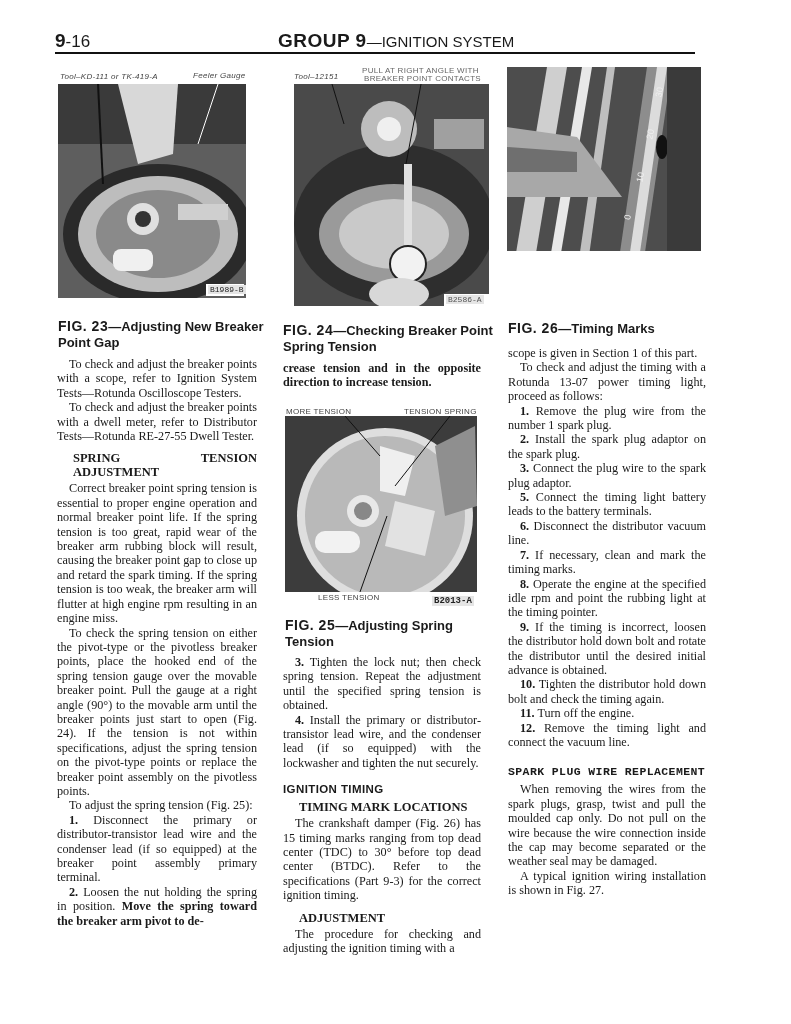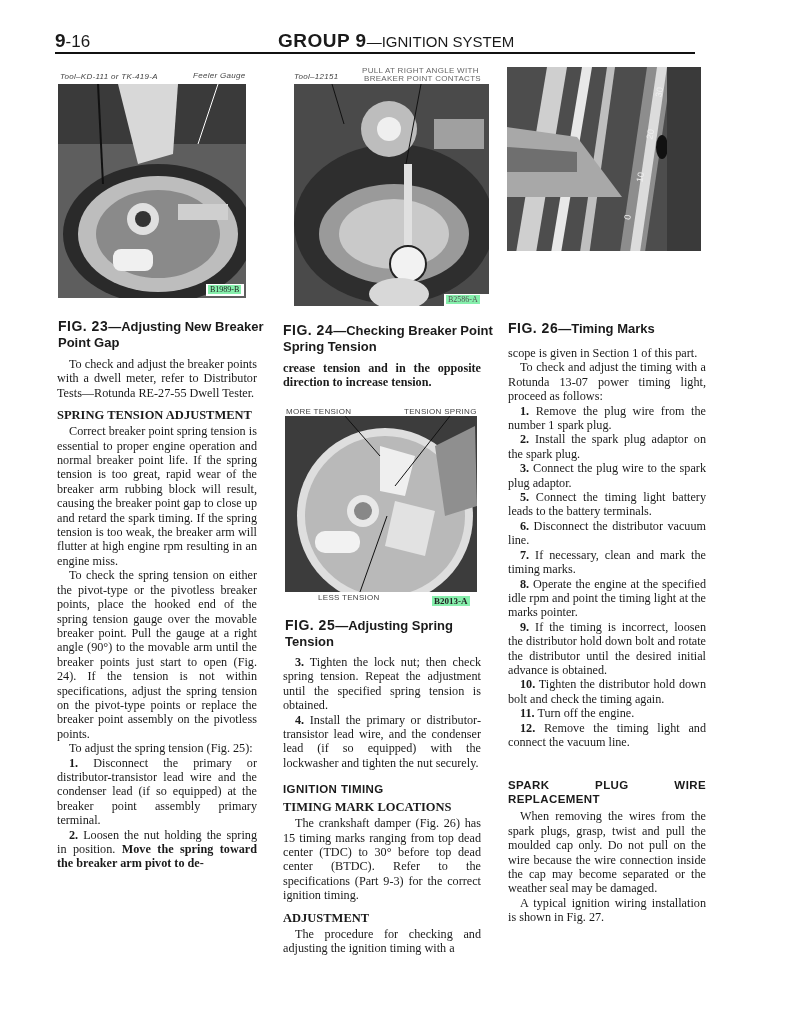--- a/index.html
+++ b/index.html
@@ -5,29 +5,29 @@
   html, body { margin:0; padding:0; background:#fff; }
   body { width:791px; height:1024px; position:relative; overflow:hidden; color:#1a1a1a;
          font-family:"Liberation Serif", serif; }
   .header { position:absolute; left:55px; top:30px; width:640px; height:22px; border-bottom:2px solid #111; }
   .pagenum { position:absolute; left:0; top:0; font-family:"Liberation Sans", sans-serif; font-weight:bold; font-size:19px; }
   .pagenum .small { font-weight:normal; font-size:17px; }
   .grouptitle { position:absolute; left:223px; top:0; font-family:"Liberation Sans", sans-serif; font-size:19px; font-weight:bold; letter-spacing:0.5px; white-space:nowrap; }
   .grouptitle .sub { font-weight:normal; font-size:15px; letter-spacing:0; }
   .fig { position:absolute; background:#5a5a5a; overflow:hidden; }
   .figlabel { position:absolute; font-family:"Liberation Sans", sans-serif; font-size:8px; color:#444; white-space:nowrap; letter-spacing:0.3px; }
-  .figid { position:absolute; font-family:Liberation Serif, serif; font-size:8px; color:#222; background:#86efac; padding:0 2px; white-space:nowrap; }
+  .figid { position:absolute; font-family:Liberation Mono, monospace; font-size:8px; color:#222; background:#e5e5e5; padding:0 2px; white-space:nowrap; }
   .caption { position:absolute; font-family:"Liberation Sans", sans-serif; font-weight:bold; font-size:13px; line-height:16px; }
   .caption .fignum { font-size:14px; letter-spacing:0.5px;text-align:right; }
   .col { position:absolute; font-size:12.2px; line-height:14.4px; text-align:justify; }
   .col p { margin:0; text-indent:12px; }
   .col p.step { text-indent:12px; }
   .col .num { font-weight:bold; }
   .col .bold { font-weight:bold; }
-  .h-serif { font-weight:bold; font-size:12.5px; line-height:14px; margin:8px 0 2px 0; text-indent:0 !important;font-family:Liberation Serif, serif; }
+  .h-serif { font-weight:bold; font-size:12.5px; line-height:14px; margin:8px 0 2px 16px; text-indent:0 !important;font-family:Liberation Serif, serif; }
   .h-sans { font-family:"Liberation Sans", sans-serif; font-weight:bold; font-size:11.5px; line-height:14px; margin:8px 0 3px 0; letter-spacing:0.4px; }
 </style>
 </head>
 <body>
 
 <div class="header">
   <div class="pagenum"><span>9</span><span class="small">-16</span></div>
   <div class="grouptitle"><span>GROUP 9</span><span class="sub">—IGNITION SYSTEM</span></div>
 </div>
 
@@ -123,20 +123,21 @@
     <line x1="75" y1="176" x2="102" y2="100" stroke="#111" stroke-width="1"></line>
   </svg>
 </div>
 <div class="figlabel" style="left:318px;top:593px;">LESS TENSION</div>
 <div class="figid" style="left:432px;top:596px;font-weight:bold;font-size:9px;">B2013-A</div>
 <div class="caption" style="left:285px;top:617px;width:210px;">
   <span class="fignum">FIG. 25</span><span>—Adjusting Spring Tension</span>
 </div>
 
 <div class="col" style="left:57px;top:357px;width:200px;">
+  <p>To check and adjust the breaker points with a scope, refer to Ignition System Tests—Rotunda Oscilloscope Testers.</p>
   <p>To check and adjust the breaker points with a dwell meter, refer to Distributor Tests—Rotunda RE-27-55 Dwell Tester.</p>
   <div class="h-serif">SPRING TENSION ADJUSTMENT</div>
   <p>Correct breaker point spring tension is essential to proper engine operation and normal breaker point life. If the spring tension is too great, rapid wear of the breaker arm rubbing block will result, causing the breaker point gap to close up and retard the spark timing. If the spring tension is too weak, the breaker arm will flutter at high engine rpm resulting in an engine miss.</p>
   <p>To check the spring tension on either the pivot-type or the pivotless breaker points, place the hooked end of the spring tension gauge over the movable breaker point. Pull the gauge at a right angle (90°) to the movable arm until the breaker points just start to open (Fig. 24). If the tension is not within specifications, adjust the spring tension on the pivot-type points or replace the breaker point assembly on the pivotless points.</p>
   <p>To adjust the spring tension (Fig. 25):</p>
   <p class="step"><span class="num">1.</span><span> Disconnect the primary or distributor-transistor lead wire and the condenser lead (if so equipped) at the breaker point assembly primary terminal.</span></p>
   <p class="step"><span class="num">2.</span><span> Loosen the nut holding the spring in position. </span><span class="bold">Move the spring toward the breaker arm pivot to de-</span></p>
 </div>
 
 <div class="col" style="left:283px;top:361px;width:198px;">
@@ -155,21 +156,21 @@
 
 <div class="col" style="left:508px;top:346px;width:198px;">
   <p style="text-indent:0;">scope is given in Section 1 of this part.</p>
   <p>To check and adjust the timing with a Rotunda 13-07 power timing light, proceed as follows:</p>
   <p class="step"><span class="num">1.</span><span> Remove the plug wire from the number 1 spark plug.</span></p>
   <p class="step"><span class="num">2.</span><span> Install the spark plug adaptor on the spark plug.</span></p>
   <p class="step"><span class="num">3.</span><span> Connect the plug wire to the spark plug adaptor.</span></p>
   <p class="step"><span class="num">5.</span><span> Connect the timing light battery leads to the battery terminals.</span></p>
   <p class="step"><span class="num">6.</span><span> Disconnect the distributor vacuum line.</span></p>
   <p class="step"><span class="num">7.</span><span> If necessary, clean and mark the timing marks.</span></p>
-  <p class="step"><span class="num">8.</span><span> Operate the engine at the specified idle rpm and point the timing light at the marks pointer.</span></p>
+  <p class="step"><span class="num">8.</span><span> Operate the engine at the specified idle rpm and point the rubbing light at the timing pointer.</span></p>
   <p class="step"><span class="num">9.</span><span> If the timing is incorrect, loosen the distributor hold down bolt and rotate the distributor until the desired initial advance is obtained.</span></p>
   <p class="step"><span class="num">10.</span><span> Tighten the distributor hold down bolt and check the timing again.</span></p>
   <p class="step"><span class="num">11.</span><span> Turn off the engine.</span></p>
   <p class="step"><span class="num">12.</span><span> Remove the timing light and connect the vacuum line.</span></p>
-  <div class="h-sans" style="margin-top:29px;">SPARK PLUG WIRE REPLACEMENT</div>
+  <div class="h-sans" style="margin-top:16px;font-family:Liberation Mono, monospace;">SPARK PLUG WIRE REPLACEMENT</div>
   <p>When removing the wires from the spark plugs, grasp, twist and pull the moulded cap only. Do not pull on the wire because the wire connection inside the cap may become separated or the weather seal may be damaged.</p>
   <p>A typical ignition wiring installation is shown in Fig. 27.</p>
 </div>
 
 </body></html>

